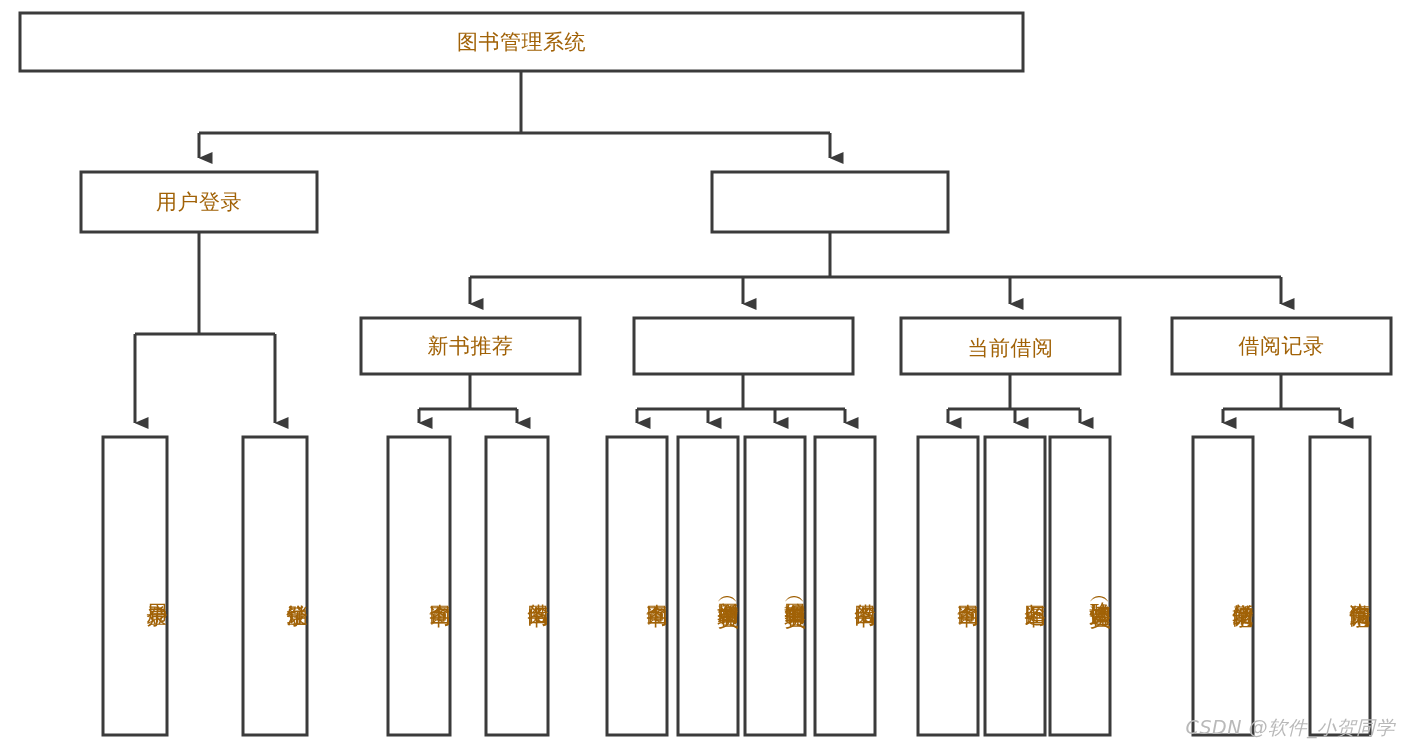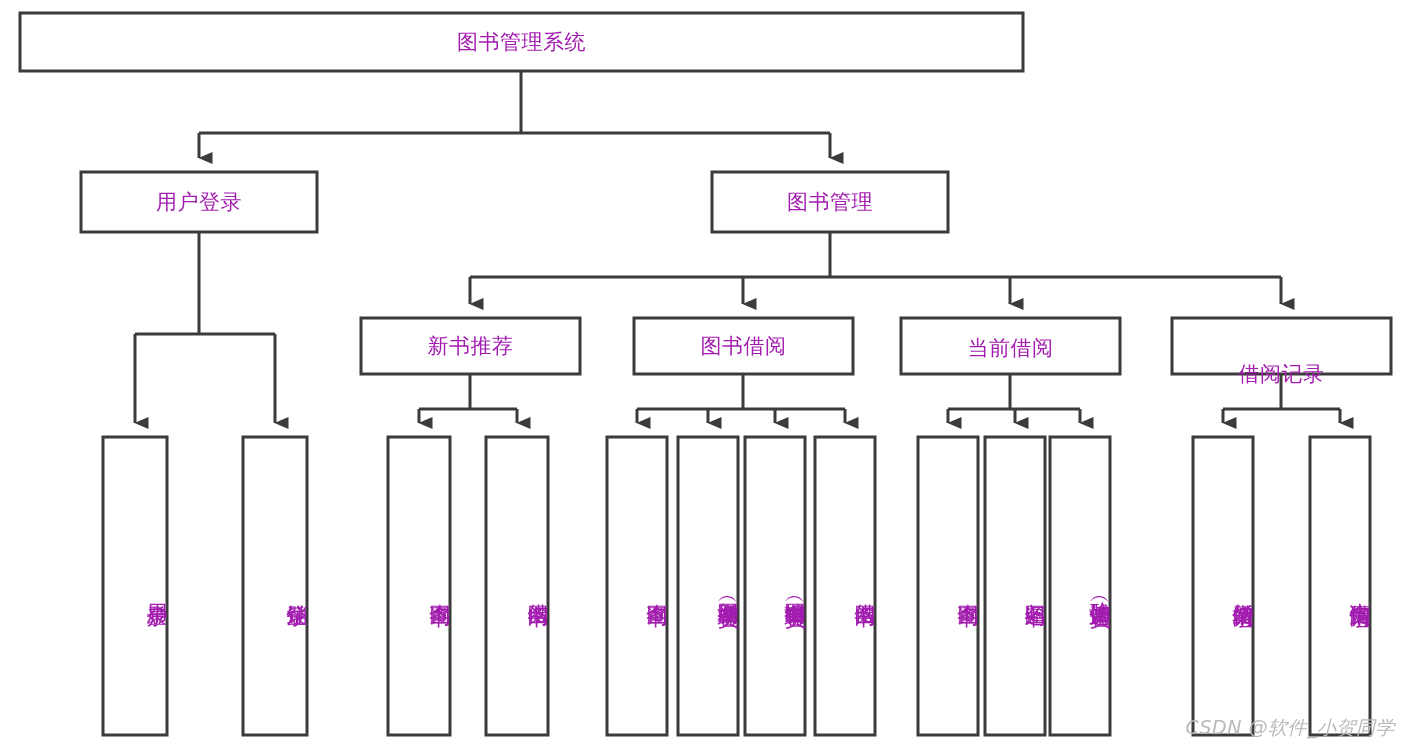--- a/index.html
+++ b/index.html
@@ -39,21 +39,21 @@
   }
   .arrow-head {
     fill: #3b3b3b;
     stroke: none;
   }
   .node-label {
     position: absolute;
     display: flex;
     align-items: center;
     justify-content: center;
-    color: #a21caf;
+    color: #a16207;
     font-size: 21px;
     line-height: 1.18;
     letter-spacing: 0.5px;
     white-space: nowrap;
     pointer-events: none;
   }
   .node-label.vertical {
     writing-mode: vertical-rl;
     text-orientation: upright;
     align-items: flex-start;
@@ -147,26 +147,24 @@
 
     <path class="conn" d="M 1281 374 L 1281 409"></path>
     <path class="conn" d="M 1223 409 L 1340 409"></path>
     <path class="conn" marker-end="url(#arrow)" d="M 1223 409 L 1223 423"></path>
     <path class="conn" marker-end="url(#arrow)" d="M 1340 409 L 1340 423"></path>
   </svg>
 
   <div class="node-label" style="left:20px; top:13px; width:1003px; height:58px;">图书管理系统</div>
 
   <div class="node-label" style="left:81px; top:172px; width:236px; height:60px;">用户登录</div>
-  <div class="node-label" style="left:712px; top:172px; width:236px; height:60px;">图书管理</div>
 
   <div class="node-label" style="left:361px; top:318px; width:219px; height:56px;">新书推荐</div>
-  <div class="node-label" style="left:634px; top:318px; width:219px; height:56px;">图书借阅</div>
   <div class="node-label" style="left:901px; top:318px; width:219px; height:60px;">当前借阅</div>
-  <div class="node-label" style="left:1172px; top:318px; width:219px; height:56px;margin-top:28px;">借阅记录</div>
+  <div class="node-label" style="left:1172px; top:318px; width:219px; height:56px;">借阅记录</div>
 
   <div class="node-label vertical" style="left:103px; top:437px; width:64px; height:298px;">用户登录</div>
   <div class="node-label vertical" style="left:243px; top:437px; width:64px; height:298px;">注销登录</div>
   <div class="node-label vertical" style="left:388px; top:437px; width:62px; height:298px;">查询图书</div>
   <div class="node-label vertical" style="left:486px; top:437px; width:62px; height:298px;">借阅图书</div>
   <div class="node-label vertical" style="left:607px; top:437px; width:60px; height:298px;">查询图书</div>
   <div class="node-label vertical" style="left:678px; top:437px; width:60px; height:298px;">新增图书（管理员）</div>
   <div class="node-label vertical" style="left:745px; top:437px; width:60px; height:298px;">编辑图书（管理员）</div>
   <div class="node-label vertical" style="left:815px; top:437px; width:60px; height:298px;">借阅图书</div>
   <div class="node-label vertical" style="left:918px; top:437px; width:60px; height:298px;">查询图书</div>

